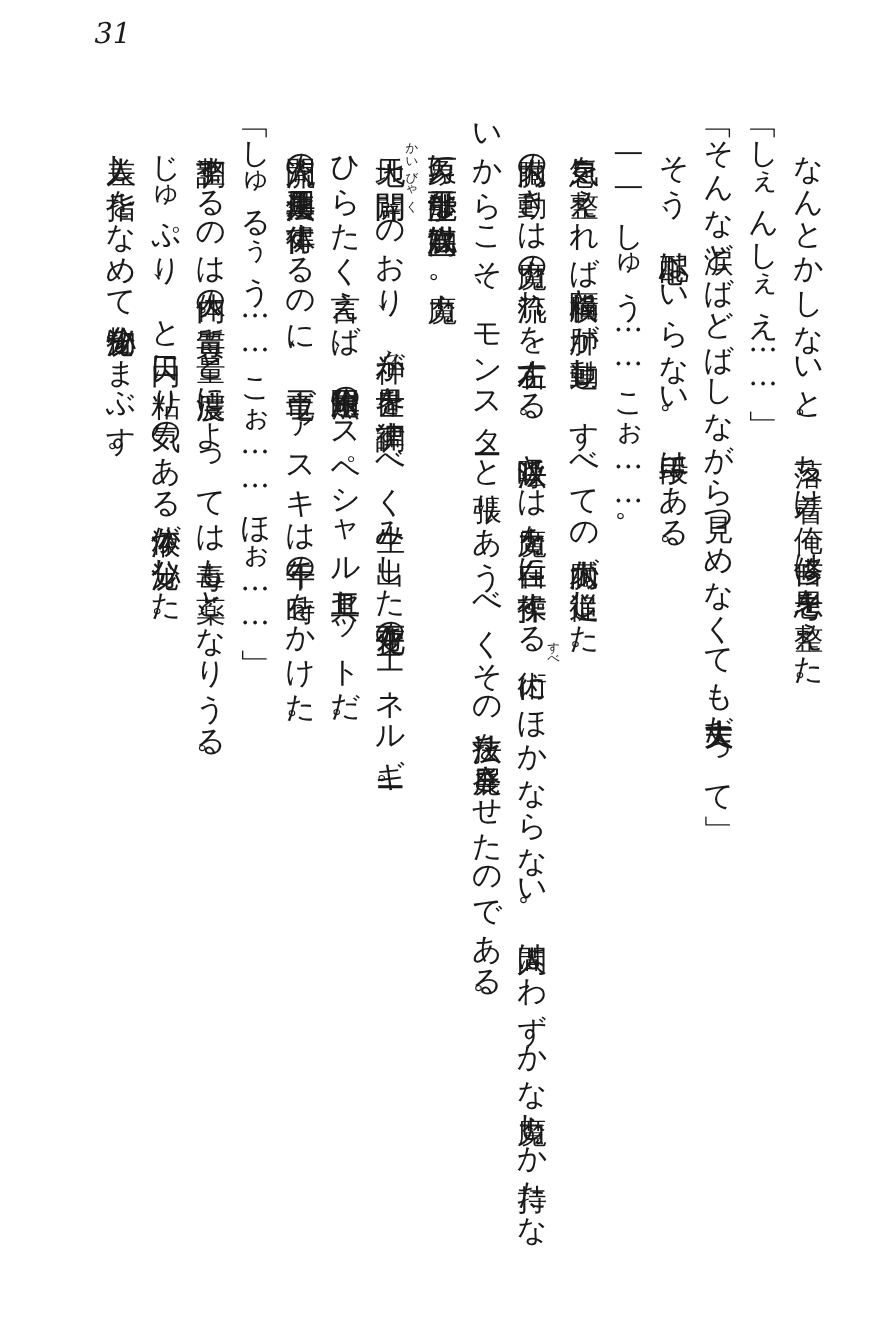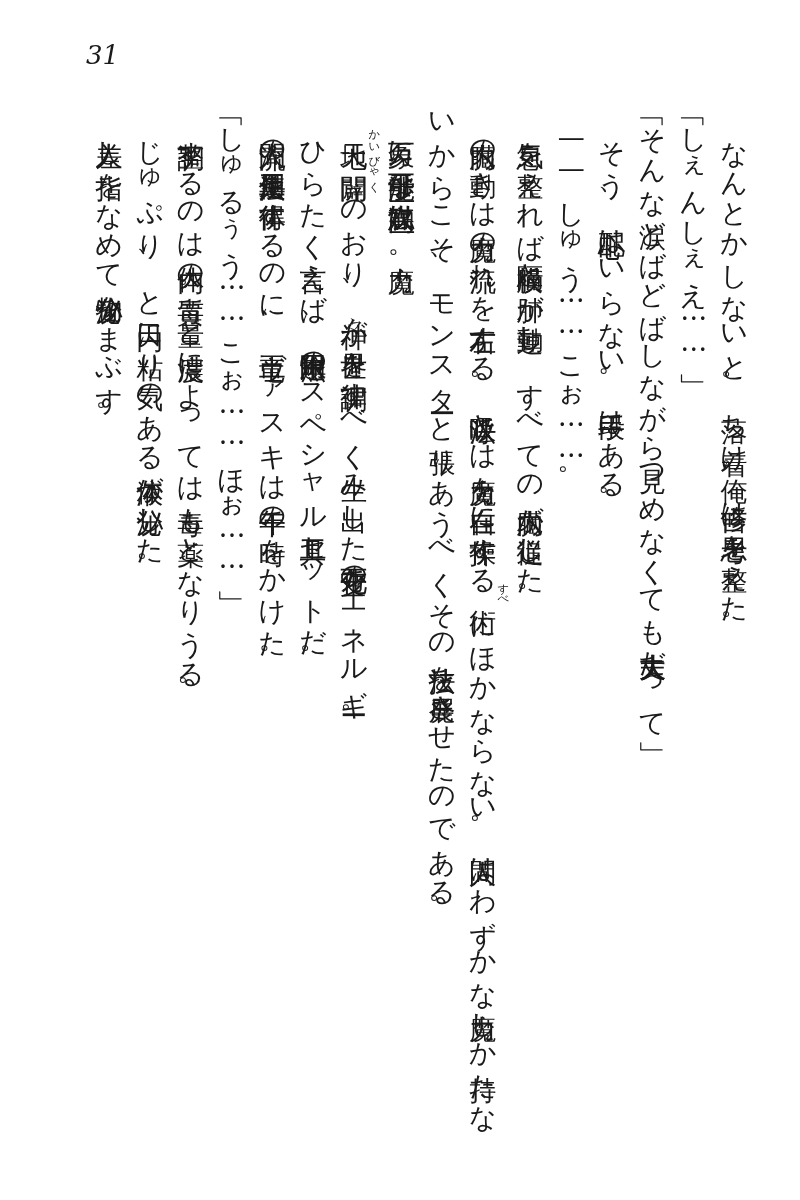--- a/index.html
+++ b/index.html
@@ -10,21 +10,20 @@
     overflow: hidden;
     font-family: "DejaVu Serif", "Liberation Serif", serif;
   }
   .page-number {
     position: absolute;
     top: 16px; left: 86px;
     font-style: italic;
     font-size: 26px;
     color: #1a1a1a;
     font-family: "DejaVu Serif", "Liberation Serif", serif;
-    margin-top: 24px;
   }
   .text-block {
     position: absolute;
     top: 95px; right: 46px;
     height: 1030px;
     writing-mode: vertical-rl;
     -webkit-writing-mode: vertical-rl;
     text-orientation: upright;
     font-size: 27px;
     line-height: 40.8px;

